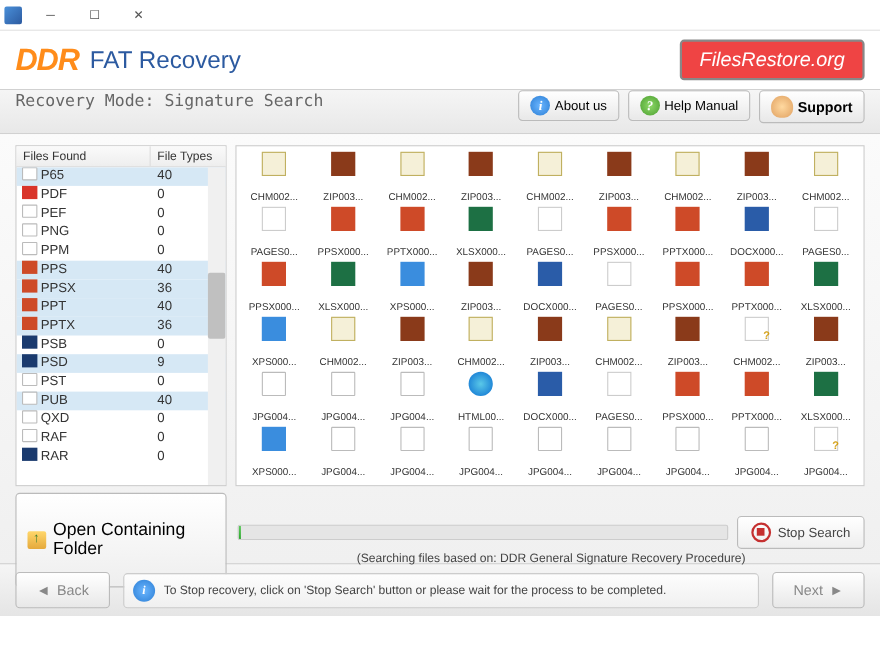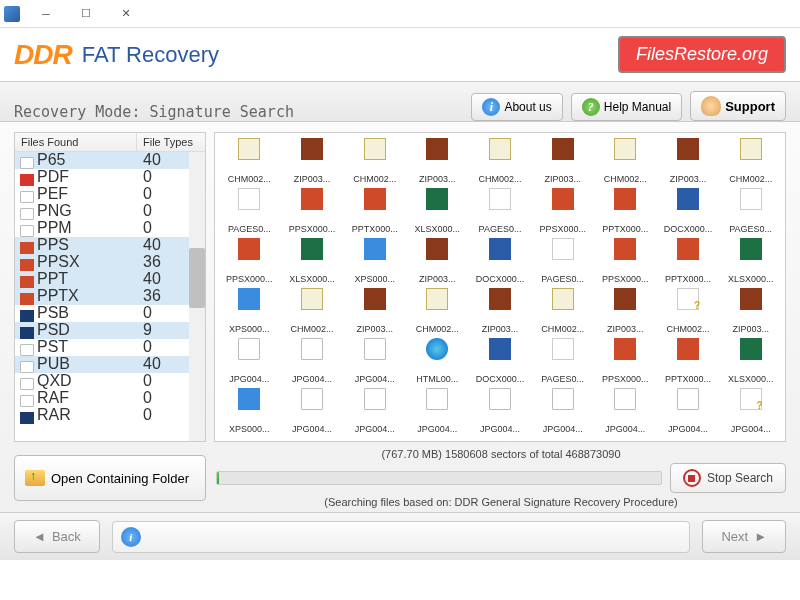--- a/index.html
+++ b/index.html
@@ -5,46 +5,46 @@
 *{box-sizing:border-box;margin:0;padding:0;font-family:"Segoe UI",Tahoma,sans-serif}
 body{width:800px;height:600px;background:#fff;overflow:hidden;font-size:11px}
 .titlebar{height:28px;background:#fff;border-bottom:1px solid #ddd;display:flex;align-items:center;padding:0 4px}
 .titlebar .app-icon{width:16px;height:16px;background:linear-gradient(135deg,#4a90d9,#2c5aa0);margin-right:6px;border-radius:2px}
 .titlebar .title{font-size:12px;color:#333;flex:1}
 .titlebar .winbtn{width:40px;height:24px;display:flex;align-items:center;justify-content:center;color:#555;cursor:pointer}
 .header{height:54px;background:#fff;display:flex;align-items:center;padding:0 14px;border-bottom:1px solid #ccc}
 .logo-ddr{font-size:28px;font-weight:bold;color:#ff8c1a;font-style:italic;letter-spacing:-1px;margin-right:10px}
 .logo-sub{font-size:22px;color:#2c5aa0;font-weight:normal}
 .brand-pill{margin-left:auto;background:#ef4444;color:#fff;padding:6px 16px;border-radius:4px;font-size:18px;font-style:italic;border:2px solid #888}
-.mode-bar{height:40px;background:linear-gradient(#f5f5f5,#e8e8e8);border-bottom:1px solid #ccc;display:flex;align-items:flex-end;padding:0 14px}
+.mode-bar{height:40px;background:linear-gradient(#f5f5f5,#e8e8e8);border-bottom:1px solid #ccc;display:flex;align-items:flex-start;padding:0 14px}
 .mode-text{font-size:15px;color:#666;font-family:Consolas,monospace}
 .mode-bar .hbtn{margin-left:8px;background:linear-gradient(#fff,#e8e8e8);border:1px solid #bbb;border-radius:4px;padding:4px 10px;display:flex;align-items:center;gap:4px;font-size:12px;cursor:pointer}
 .mode-bar .hbtn.support{font-weight:bold;font-size:13px}
 .mode-bar .spacer{flex:1}
 .main{height:390px;background:linear-gradient(#fbfbfb,#f0f0f0);padding:10px 14px;display:flex;flex-direction:column}
 .panels{display:flex;height:310px;gap:8px}
 .left-panel{width:192px;background:#fff;border:1px solid #ccc;display:flex;flex-direction:column}
 .lp-head{display:flex;background:linear-gradient(#fafafa,#eee);border-bottom:1px solid #ddd;font-size:11px;font-weight:normal;color:#333}
 .lp-head div:first-child{flex:1;padding:3px 6px;border-right:1px solid #ddd}
 .lp-head div:last-child{width:68px;padding:3px 6px;text-align:left}
 .lp-body{flex:1;overflow:hidden;position:relative}
-.lp-row{display:flex;align-items:flex-end;height:17px;font-size:16px;color:#333}
+.lp-row{display:flex;align-items:flex-start;height:17px;font-size:12px;color:#333}
 .lp-row.sel{background:#d6e8f5}
 .lp-row .fi{width:14px;height:12px;margin:0 3px 0 5px;display:inline-block}
 .lp-row .ft{flex:1;white-space:nowrap;overflow:hidden}
 .lp-row .fc{width:62px;text-align:left;padding-right:4px}
 .lp-scroll{position:absolute;right:0;top:0;width:16px;height:100%;background:#f0f0f0}
 .lp-thumb{position:absolute;right:0;top:96px;width:16px;height:60px;background:#c0c0c0;border-radius:2px}
 .right-panel{flex:1;background:#fff;border:1px solid #ccc;overflow:hidden;position:relative}
 .grid{display:grid;grid-template-columns:repeat(9,1fr);gap:2px;padding:4px}
 .gi{display:flex;flex-direction:column;align-items:center;height:48px;justify-content:center}
 .gi .ic{width:22px;height:22px;display:flex;align-items:center;justify-content:center;font-size:16px}
 .gi .lbl{font-size:9px;color:#333;white-space:nowrap;overflow:hidden;text-overflow:ellipsis;max-width:56px;margin-top:14px}
 .below{display:flex;align-items:center;margin-top:6px;gap:10px}
-.open-btn{background:linear-gradient(#fff,#eee);border:1px solid #bbb;border-radius:4px;padding:14px 10px;display:flex;align-items:center;gap:6px;font-size:13px;cursor:pointer;width:192px}
+.open-btn{background:linear-gradient(#fff,#eee);border:1px solid #bbb;border-radius:4px;padding:24px 10px;display:flex;align-items:center;gap:6px;font-size:16px;cursor:pointer;width:192px}
 .folder-ic{width:20px;height:16px;background:linear-gradient(#ffd76b,#e5a93c);border-radius:2px;position:relative}
 .folder-ic::after{content:"↑";position:absolute;left:5px;top:-1px;color:#3a7d2f;font-size:12px;font-weight:bold}
 .prog-col{flex:1;display:flex;flex-direction:column;align-items:center;font-size:11px;color:#444}
 .prog-row{display:flex;align-items:center;gap:8px;width:100%}
 .progress{flex:1;height:14px;background:#e5e5e5;border:1px solid #ccc;border-radius:2px;overflow:hidden}
 .progress-fill{height:100%;width:0.34%;background:linear-gradient(#5cc95c,#2da82d)}
 .stop-btn{background:linear-gradient(#fff,#eee);border:1px solid #bbb;border-radius:4px;padding:5px 12px;display:flex;align-items:center;gap:6px;font-size:12px;cursor:pointer}
 .stop-ic{width:18px;height:18px;border:2px solid #c53030;border-radius:50%;display:flex;align-items:center;justify-content:center}
 .stop-ic::after{content:"";width:7px;height:7px;background:#c53030}
 .footer{height:48px;background:linear-gradient(#f5f5f5,#e5e5e5);border-top:1px solid #ccc;display:flex;align-items:center;padding:0 14px;gap:12px}
@@ -417,21 +417,20 @@
         </div>
     </div>
   </div>
 
   <div class="below">
     <div class="open-btn">
       <span class="folder-ic"></span>
       <span>Open Containing Folder</span>
     </div>
     <div class="prog-col">
-      <div style="margin-bottom:3px">(767.70 MB) 1580608  sectors  of  total 468873090</div>
       <div class="prog-row">
         <div class="progress">
             <div class="progress-fill"></div>
           </div>
         <div class="stop-btn">
           <span class="stop-ic"></span>
           <span>Stop Search</span>
         </div>
       </div>
       <div style="margin-top:3px">(Searching files based on:  DDR General Signature Recovery Procedure)</div>
@@ -439,18 +438,19 @@
   </div>
 </div>
 
 <div class="footer">
   <div class="navbtn">
       <span>◄</span>
       <span>Back</span>
     </div>
   <div class="info-bar">
     <span class="info-ic">i</span>
+    <span>To Stop recovery, click on 'Stop Search' button or please wait for the process to be completed.</span>
   </div>
   <div class="navbtn">
       <span>Next</span>
       <span>►</span>
     </div>
 </div>
 
 </body></html>

